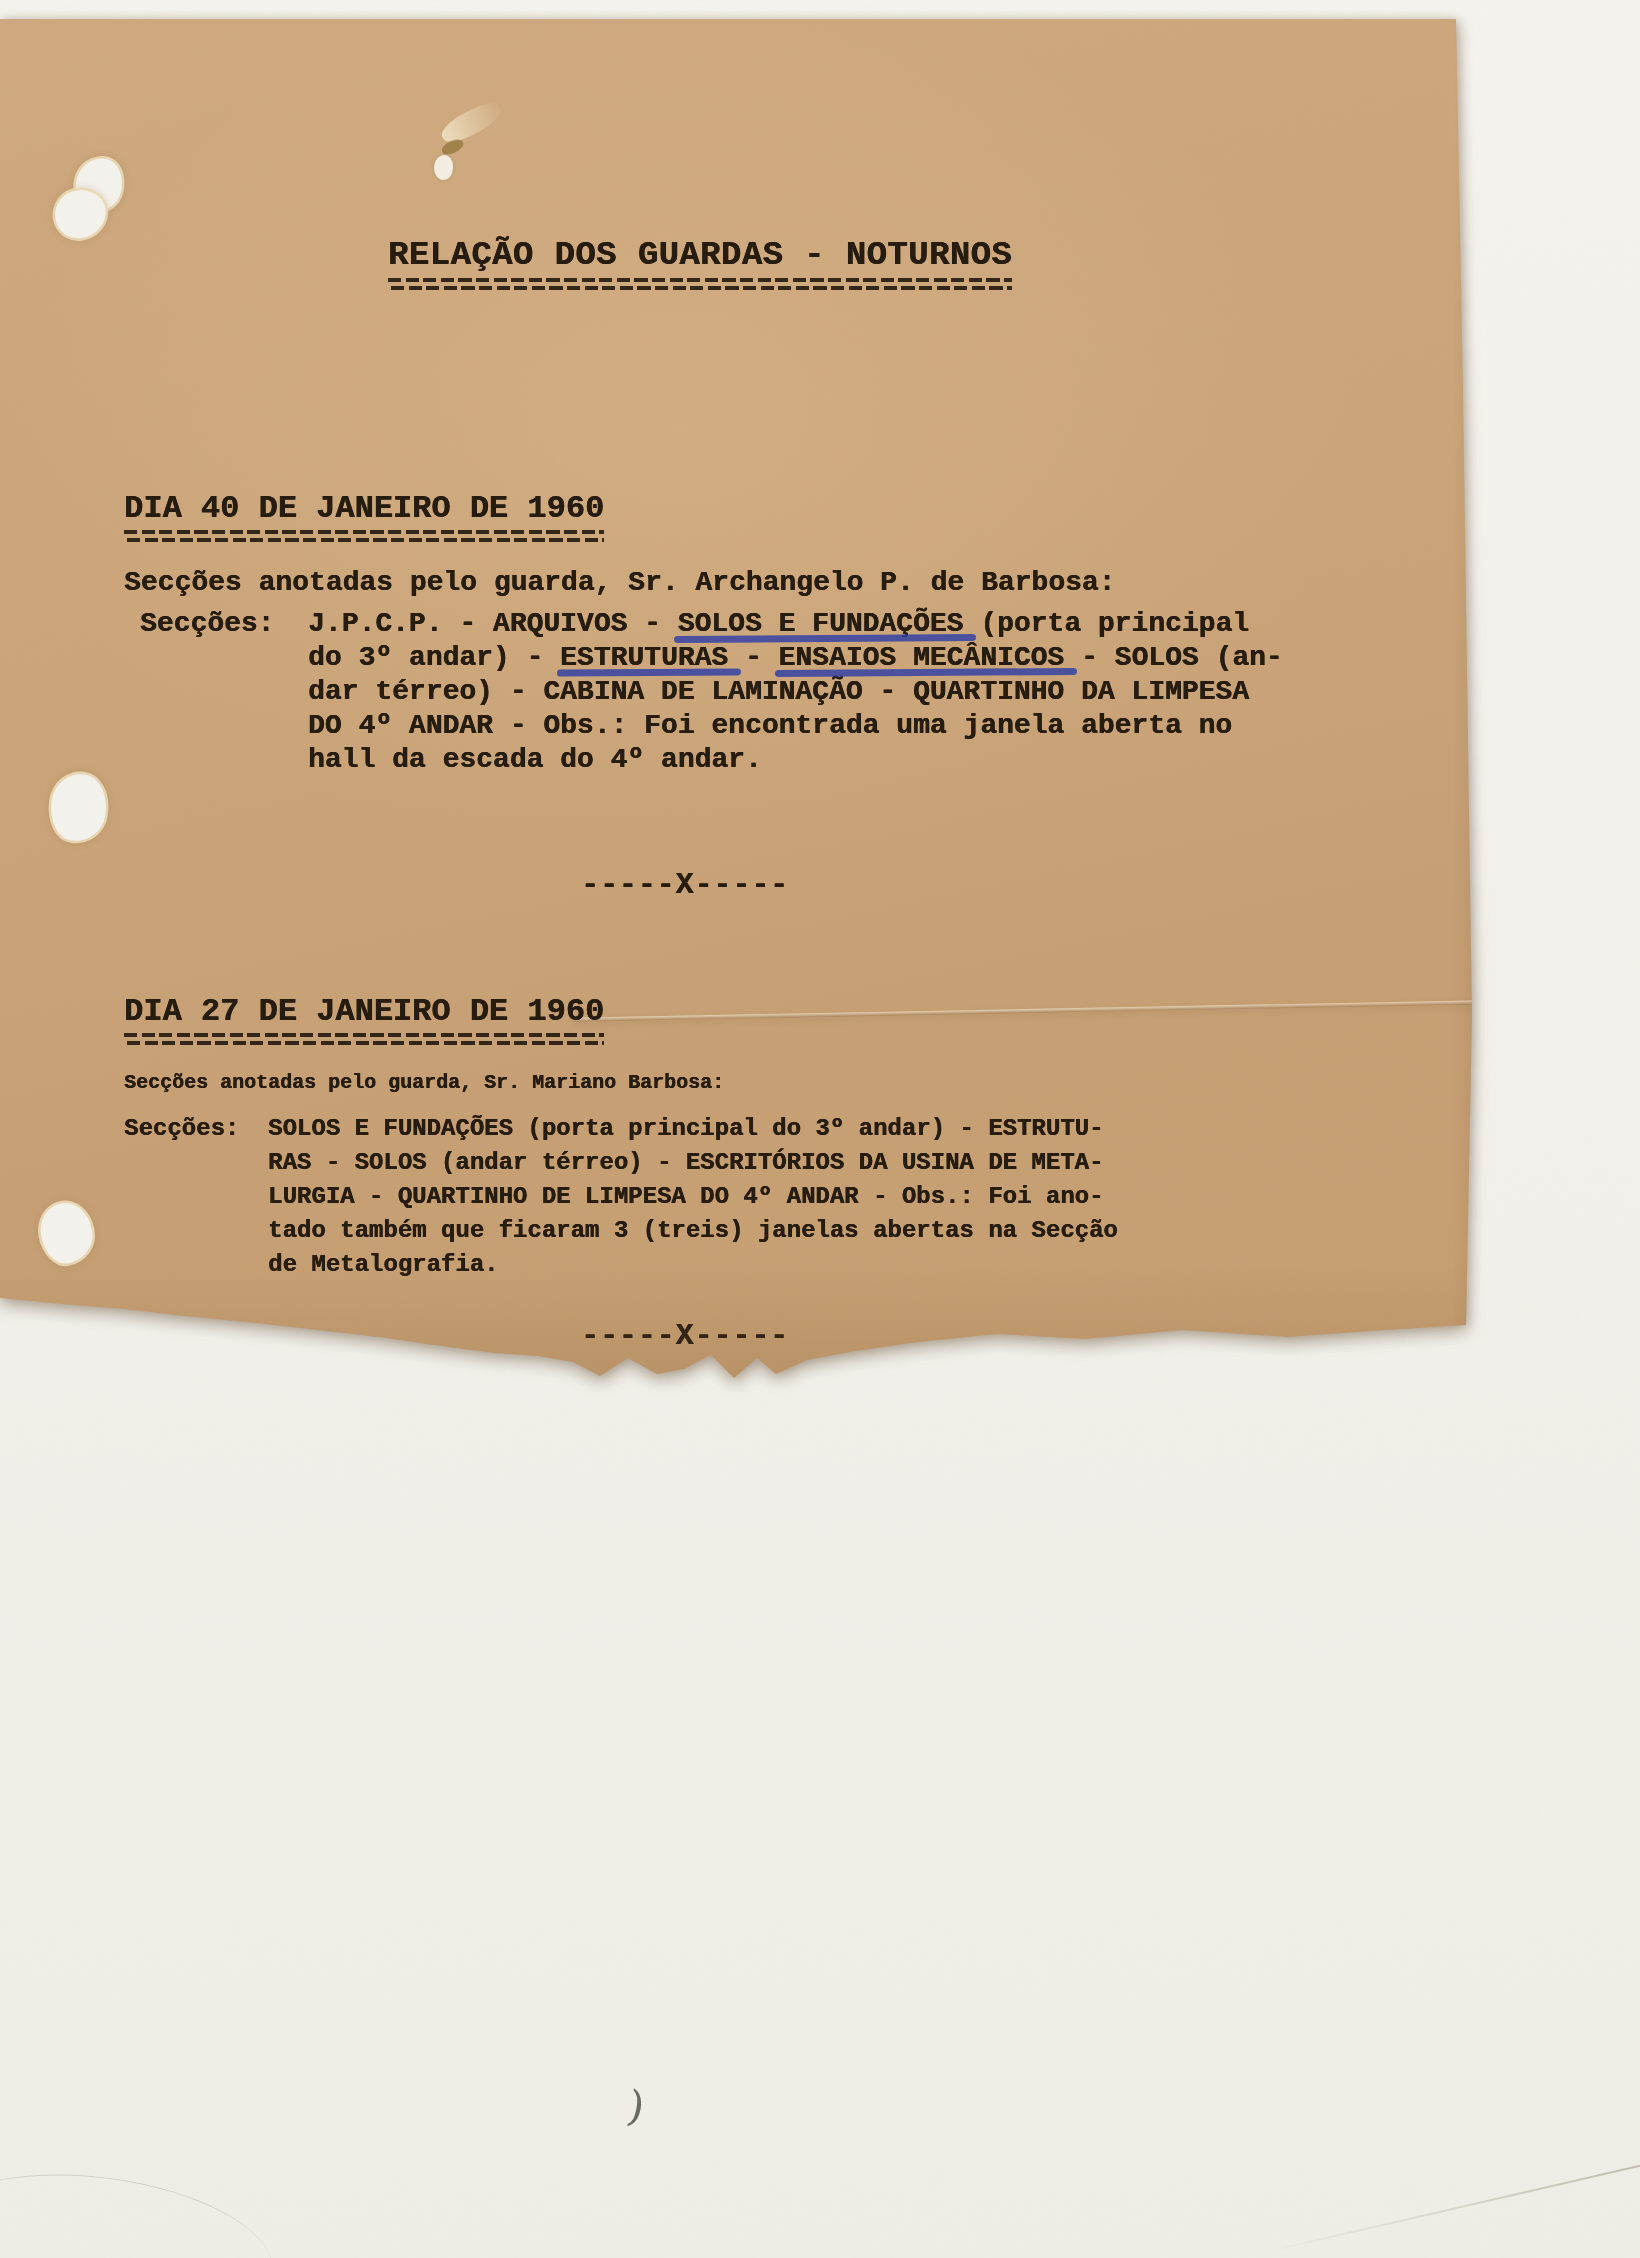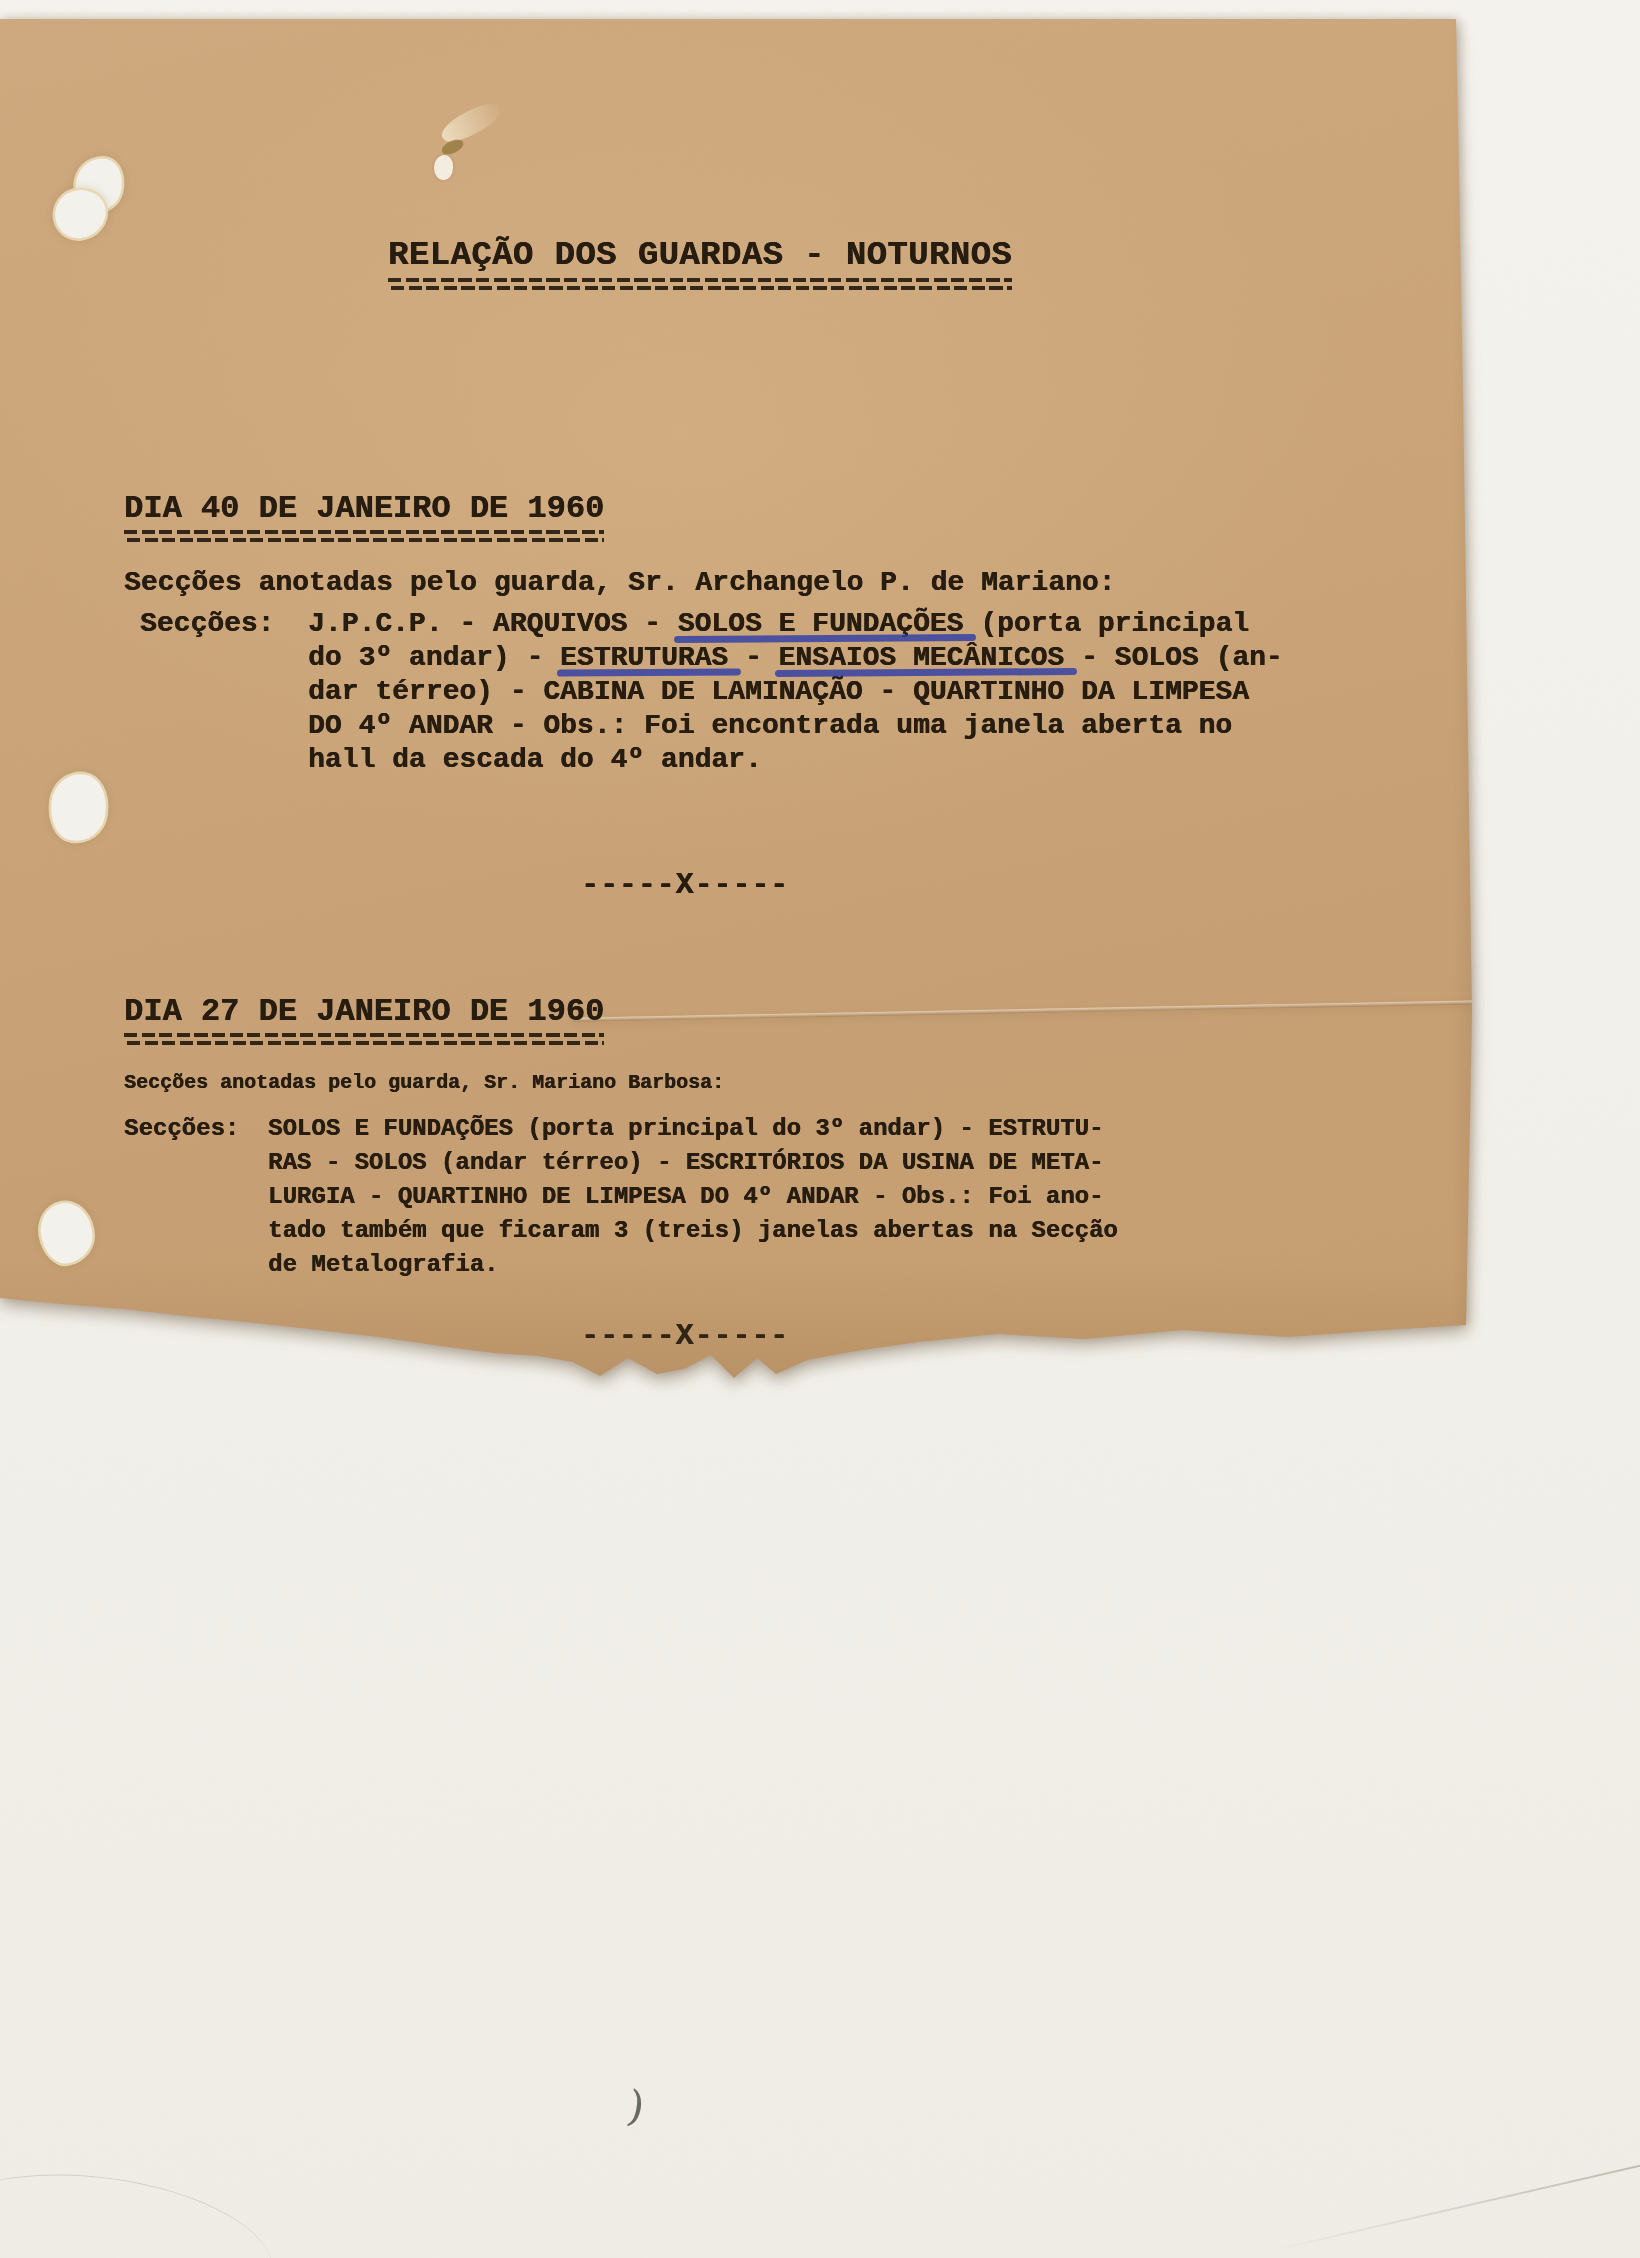--- a/index.html
+++ b/index.html
@@ -126,21 +126,21 @@
       <div class="hole hole-1b"></div>
       <div class="hole hole-2"></div>
       <div class="hole hole-3"></div>
 
       <div class="paper-crease"></div>
 
       <div class="typed typed-head t-title">RELAÇÃO DOS GUARDAS - NOTURNOS</div>
 
       <section>
         <div class="typed typed-head h-20">DIA 40 DE JANEIRO DE 1960</div>
-        <div class="typed i-20">Secções anotadas pelo guarda, Sr. Archangelo P. de Mariano:</div>
+        <div class="typed i-20">Secções anotadas pelo guarda, Sr. Archangelo P. de Barbosa:</div>
         <div class="typed p-20"><div class="tline"><span>Secções:  J.P.C.P. - ARQUIVOS - </span><span class="ink-u">SOLOS E FUNDAÇÕES</span><span> (porta principal</span></div><div class="tline ind"><span>do 3º andar) - </span><span class="ink-u">ESTRUTURAS</span><span> - </span><span class="ink-u">ENSAIOS MECÂNICOS</span><span> - SOLOS (an-</span></div><div class="tline ind"><span>dar térreo) - CABINA DE LAMINAÇÃO - QUARTINHO DA LIMPESA</span></div><div class="tline ind"><span>DO 4º ANDAR - Obs.: Foi encontrada uma janela aberta no</span></div><div class="tline ind"><span>hall da escada do 4º andar.</span></div></div>
       </section>
 
       <div class="typed divider div-1">-----X-----</div>
 
       <section>
         <div class="typed typed-head h-21">DIA 27 DE JANEIRO DE 1960</div>
         <div class="typed i-21">Secções anotadas pelo guarda, Sr. Mariano Barbosa:</div>
         <div class="typed p-21"><div class="tline"><span>Secções:  SOLOS E FUNDAÇÕES (porta principal do 3º andar) - ESTRUTU-</span></div><div class="tline ind"><span>RAS - SOLOS (andar térreo) - ESCRITÓRIOS DA USINA DE META-</span></div><div class="tline ind"><span>LURGIA - QUARTINHO DE LIMPESA DO 4º ANDAR - Obs.: Foi ano-</span></div><div class="tline ind"><span>tado também que ficaram 3 (treis) janelas abertas na Secção</span></div><div class="tline ind"><span>de Metalografia.</span></div></div>
       </section>

